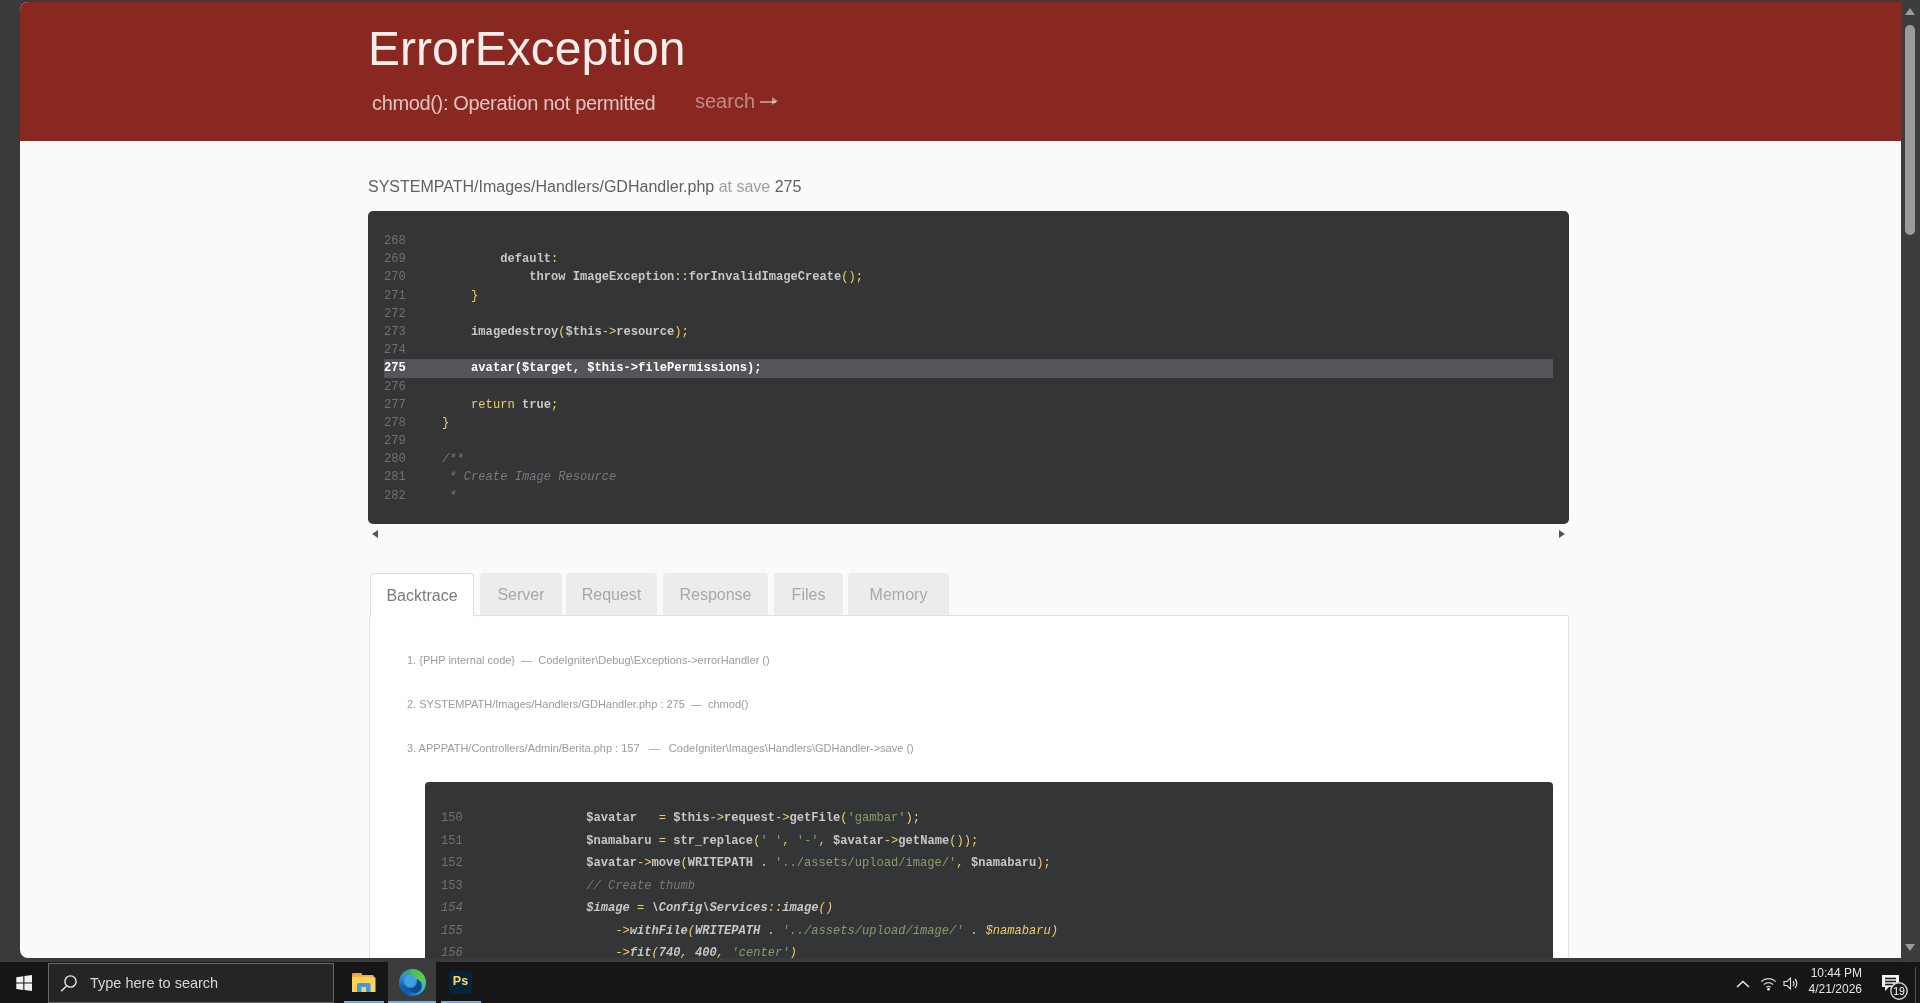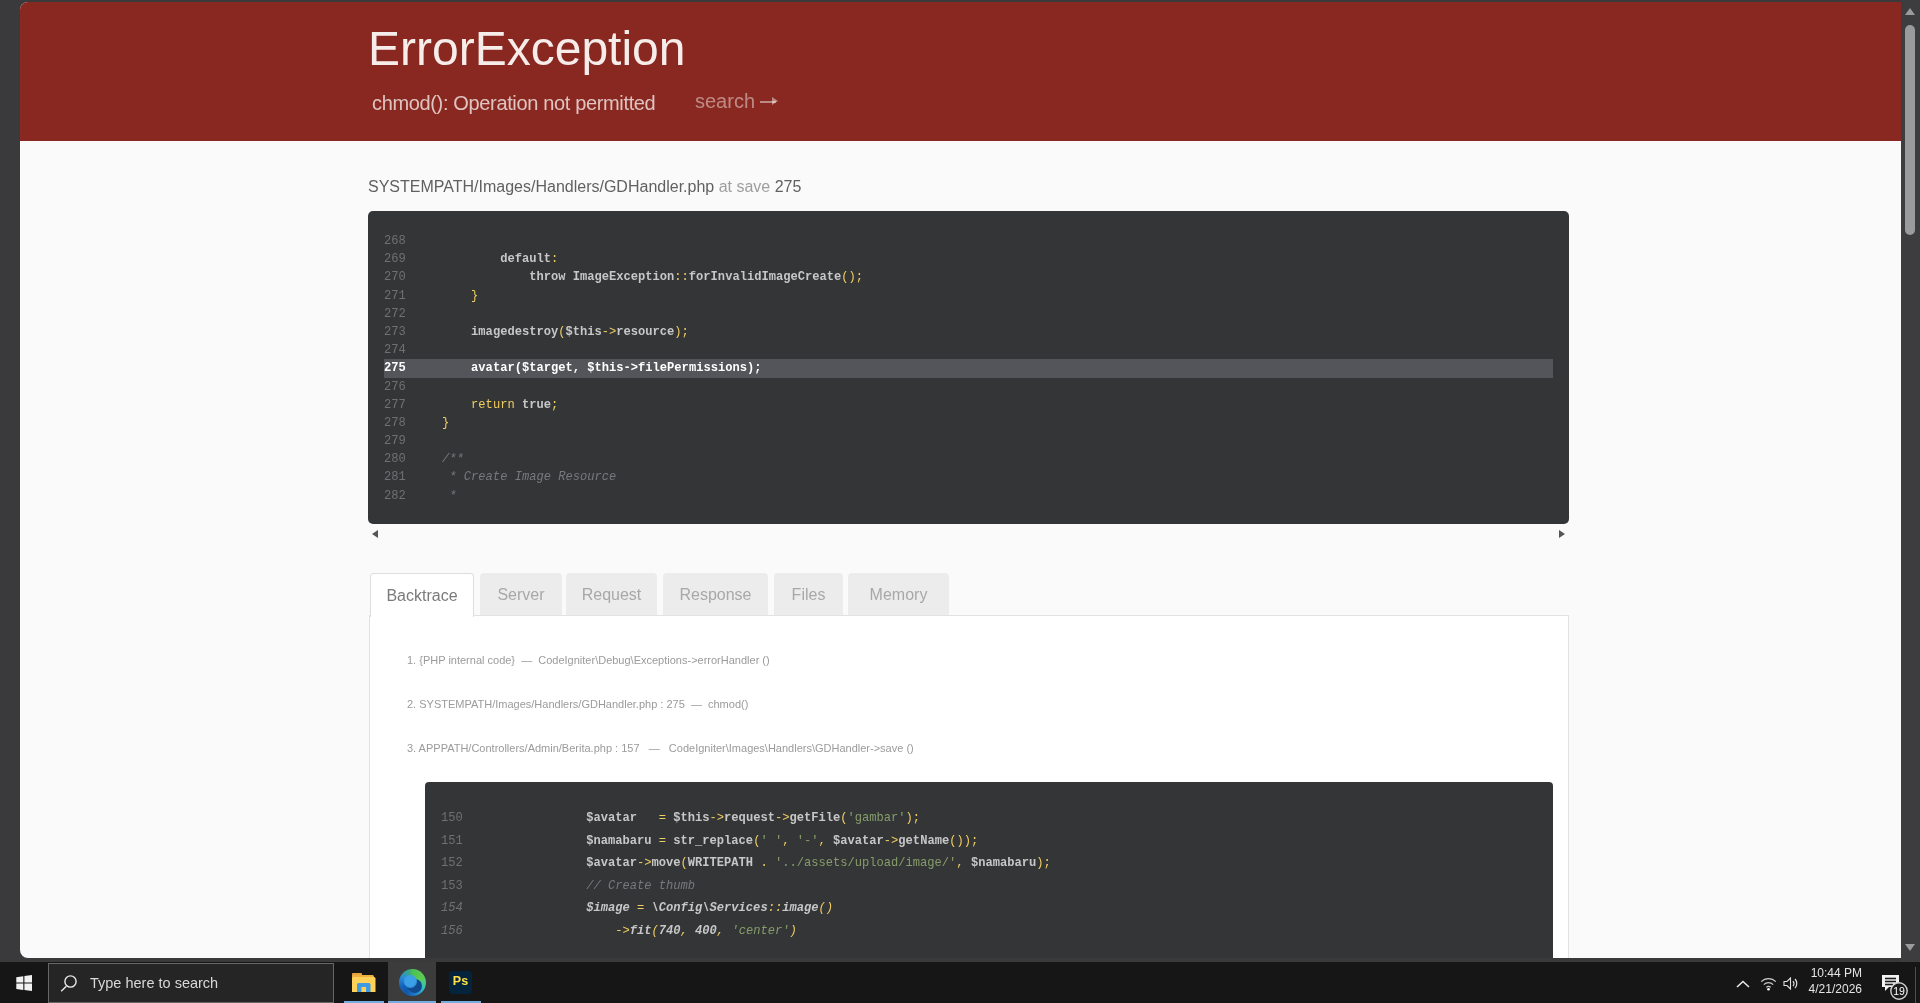--- a/index.html
+++ b/index.html
@@ -105,20 +105,21 @@
   <div class="bt" style="left:387px; top:696px;">2. SYSTEMPATH/Images/Handlers/GDHandler.php : 275 &nbsp;—&nbsp; chmod()</div>
   <div class="bt" style="left:387px; top:740px;">3. APPPATH/Controllers/Admin/Berita.php : 157 &nbsp;&nbsp;—&nbsp;&nbsp; CodeIgniter\Images\Handlers\GDHandler-&gt;save ()</div>
 
   <div class="codebox box2 code">
     <div class="pad"></div>
     <div class="row"><span class="n">150</span>                 <span class="cd">$avatar</span>   <span class="y">=</span> <span class="cd">$this</span><span class="y">-&gt;</span><span class="cd">request</span><span class="y">-&gt;</span><span class="cd">getFile</span><span class="y">(</span><span class="s">'gambar'</span><span class="y">);</span></div>
     <div class="row"><span class="n">151</span>                 <span class="cd">$namabaru</span> <span class="y">=</span> <span class="cd">str_replace</span><span class="y">(</span><span class="s">' '</span><span class="y">,</span> <span class="s">'-'</span><span class="y">,</span> <span class="cd">$avatar</span><span class="y">-&gt;</span><span class="cd">getName</span><span class="y">());</span></div>
     <div class="row"><span class="n">152</span>                 <span class="cd">$avatar</span><span class="y">-&gt;</span><span class="cd">move</span><span class="y">(</span><span class="cd">WRITEPATH</span> <span class="y">.</span> <span class="s">'../assets/upload/image/'</span><span class="y">,</span> <span class="cd">$namabaru</span><span class="y">);</span></div>
     <div class="row"><span class="n">153</span>                 <span class="cm">// Create thumb</span></div>
     <div class="row it"><span class="n it">154</span>                 <span class="cd">$image</span> <span class="y">=</span> <span class="cd">\Config\Services</span><span class="y">::</span><span class="cd">image</span><span class="y">()</span></div>
+    <div class="row it"><span class="n it">155</span>                     <span class="y">-&gt;</span><span class="cd">withFile</span><span class="y">(</span><span class="cd">WRITEPATH</span> <span class="y">.</span> <span class="s">'../assets/upload/image/'</span> <span class="y">.</span> <span class="y">$namabaru)</span></div>
     <div class="row it"><span class="n it">156</span>                     <span class="y">-&gt;</span><span class="cd">fit</span><span class="y">(</span><span class="cd">740</span><span class="y">,</span> <span class="cd">400</span><span class="y">,</span> <span class="s">'center'</span><span class="y">)</span></div>
   </div>
 </div>
 
 <div class="sbar">
   <div class="sthumb"></div>
   <div class="sarr up"></div>
   <div class="sarr dn"></div>
 </div>
 

